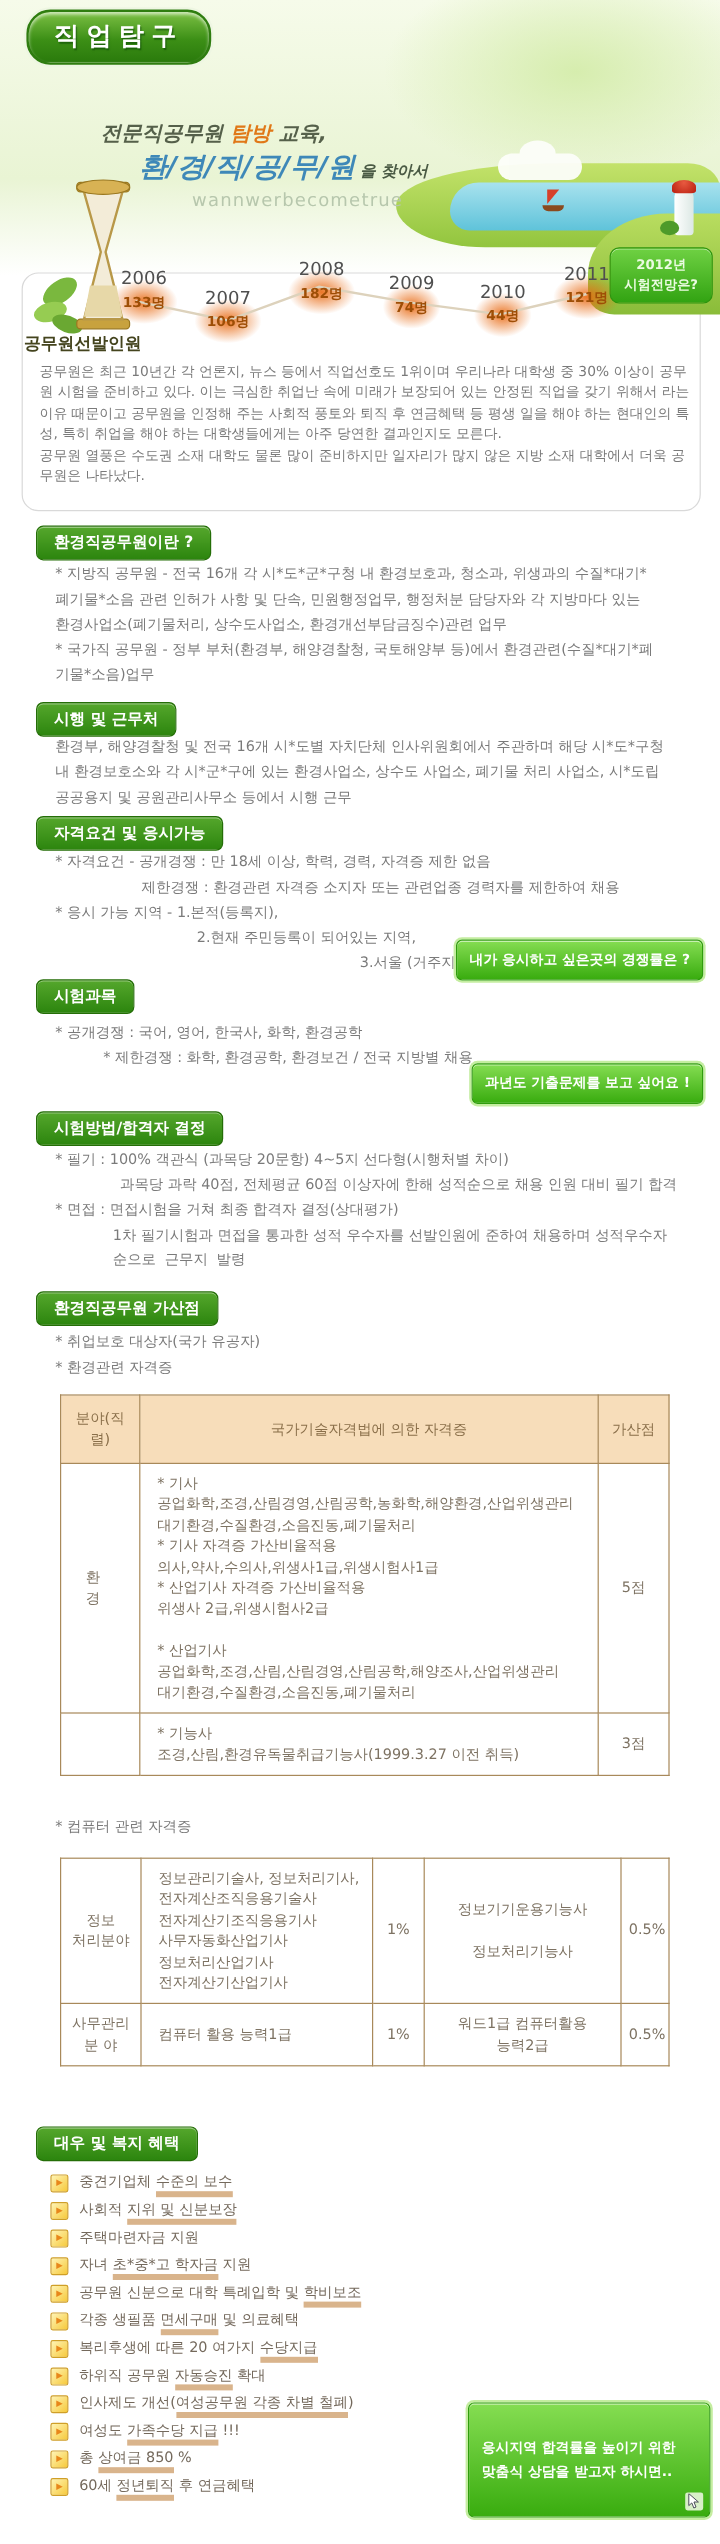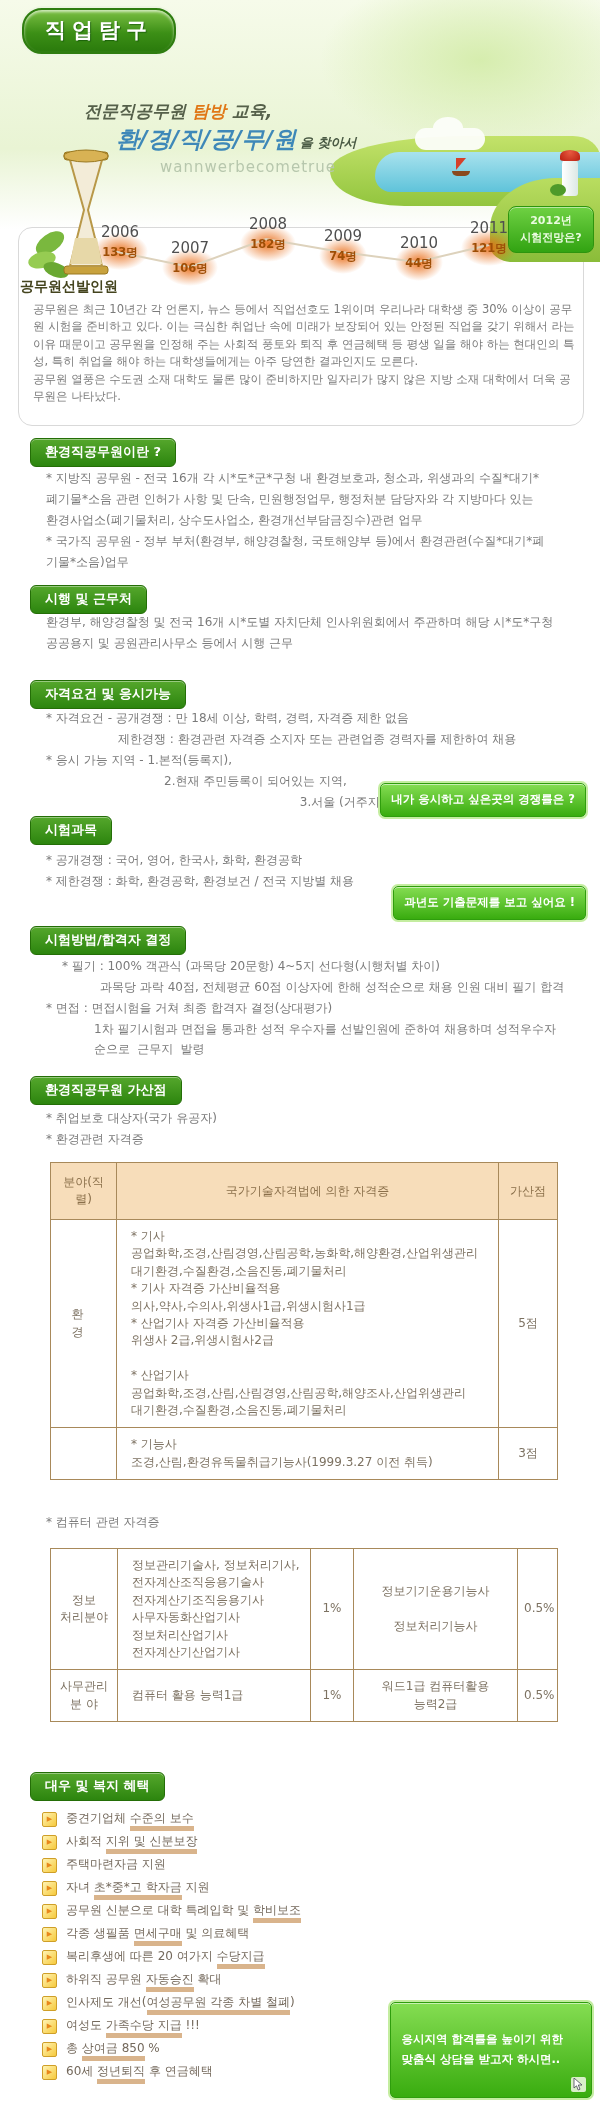--- a/index.html
+++ b/index.html
@@ -147,43 +147,44 @@
       <div class="bodyline" style="padding-left: 0px;">* 지방직 공무원 - 전국 16개 각 시*도*군*구청 내 환경보호과, 청소과, 위생과의 수질*대기*</div>
       <div class="bodyline" style="padding-left: 0px;">폐기물*소음 관련 인허가 사항 및 단속, 민원행정업무, 행정처분 담당자와 각 지방마다 있는</div>
       <div class="bodyline" style="padding-left: 0px;">환경사업소(폐기물처리, 상수도사업소, 환경개선부담금징수)관련 업무</div>
       <div class="bodyline" style="padding-left: 0px;">* 국가직 공무원 - 정부 부처(환경부, 해양경찰청, 국토해양부 등)에서 환경관련(수질*대기*폐</div>
       <div class="bodyline" style="padding-left: 0px;">기물*소음)업무</div>
     </div>
 
   <div class="sec-badge" style="top:585px">시행 및 근무처</div>
   <div class="sec-body" style="top:612px">
       <div class="bodyline" style="padding-left: 0px;">환경부, 해양경찰청 및 전국 16개 시*도별 자치단체 인사위원회에서 주관하며 해당 시*도*구청</div>
+      <div class="bodyline" style="padding-left: 0px;">내 환경보호소와 각 시*군*구에 있는 환경사업소, 상수도 사업소, 폐기물 처리 사업소, 시*도립</div>
       <div class="bodyline" style="padding-left: 0px;">공공용지 및 공원관리사무소 등에서 시행 근무</div>
     </div>
 
   <div class="sec-badge" style="top:680px">자격요건 및 응시가능</div>
   <div class="sec-body" style="top:708px">
       <div class="bodyline" style="padding-left: 0px;">* 자격요건 - 공개경쟁 : 만 18세 이상, 학력, 경력, 자격증 제한 없음</div>
       <div class="bodyline" style="padding-left: 72px;">제한경쟁 : 환경관련 자격증 소지자 또는 관련업종 경력자를 제한하여 채용</div>
       <div class="bodyline" style="padding-left: 0px;">* 응시 가능 지역 - 1.본적(등록지),</div>
       <div class="bodyline" style="padding-left: 118px;">2.현재 주민등록이 되어있는 지역,</div>
       <div class="bodyline" style="padding-left: 118px; text-align: center;">3.서울 (거주지 제한 없음)</div>
     </div>
   <div class="bubble" style="top:783px">내가 응시하고 싶은곳의 경쟁률은 ?</div>
 
   <div class="sec-badge" style="top:816px">시험과목</div>
   <div class="sec-body" style="top:850px">
       <div class="bodyline" style="padding-left: 0px;">* 공개경쟁 : 국어, 영어, 한국사, 화학, 환경공학</div>
-      <div class="bodyline" style="padding-left: 0px;">* 제한경쟁 : 화학, 환경공학, 환경보건 / 전국 지방별 채용</div>
+      <div class="bodyline" style="padding-left: 0px; margin-left: 40px;">* 제한경쟁 : 화학, 환경공학, 환경보건 / 전국 지방별 채용</div>
     </div>
   <div class="bubble" style="top:886px">과년도 기출문제를 보고 싶어요 !</div>
 
   <div class="sec-badge" style="top:926px">시험방법/합격자 결정</div>
   <div class="sec-body" style="top:956px">
-      <div class="bodyline" style="padding-left: 0px; margin-left: 16px;">* 필기 : 100% 객관식 (과목당 20문항) 4~5지 선다형(시행처별 차이)</div>
+      <div class="bodyline" style="padding-left: 0px;">* 필기 : 100% 객관식 (과목당 20문항) 4~5지 선다형(시행처별 차이)</div>
       <div class="bodyline" style="padding-left: 54px;">과목당 과락 40점, 전체평균 60점 이상자에 한해 성적순으로 채용 인원 대비 필기 합격</div>
       <div class="bodyline" style="padding-left: 0px;">* 면접 : 면접시험을 거쳐 최종 합격자 결정(상대평가)</div>
       <div class="bodyline" style="padding-left: 48px;">1차 필기시험과 면접을 통과한 성적 우수자를 선발인원에 준하여 채용하며 성적우수자</div>
       <div class="bodyline" style="padding-left: 48px; font-family: Liberation Mono, monospace;">순으로 근무지 발령</div>
     </div>
 
   <div class="sec-badge" style="top:1076px">환경직공무원 가산점</div>
   <div class="sec-body" style="top:1108px">
       <div class="bodyline" style="padding-left: 0px;">* 취업보호 대상자(국가 유공자)</div>
       <div class="bodyline" style="padding-left: 0px;">* 환경관련 자격증</div>

